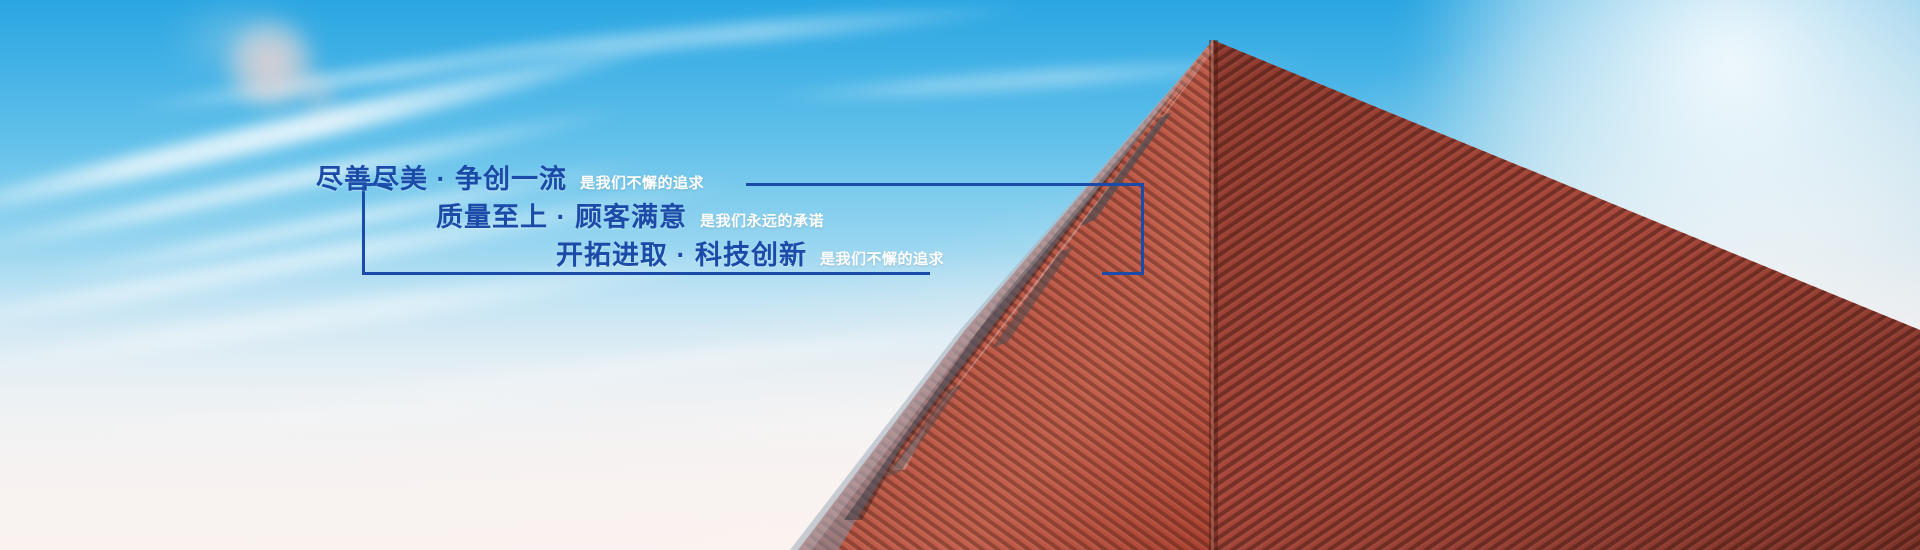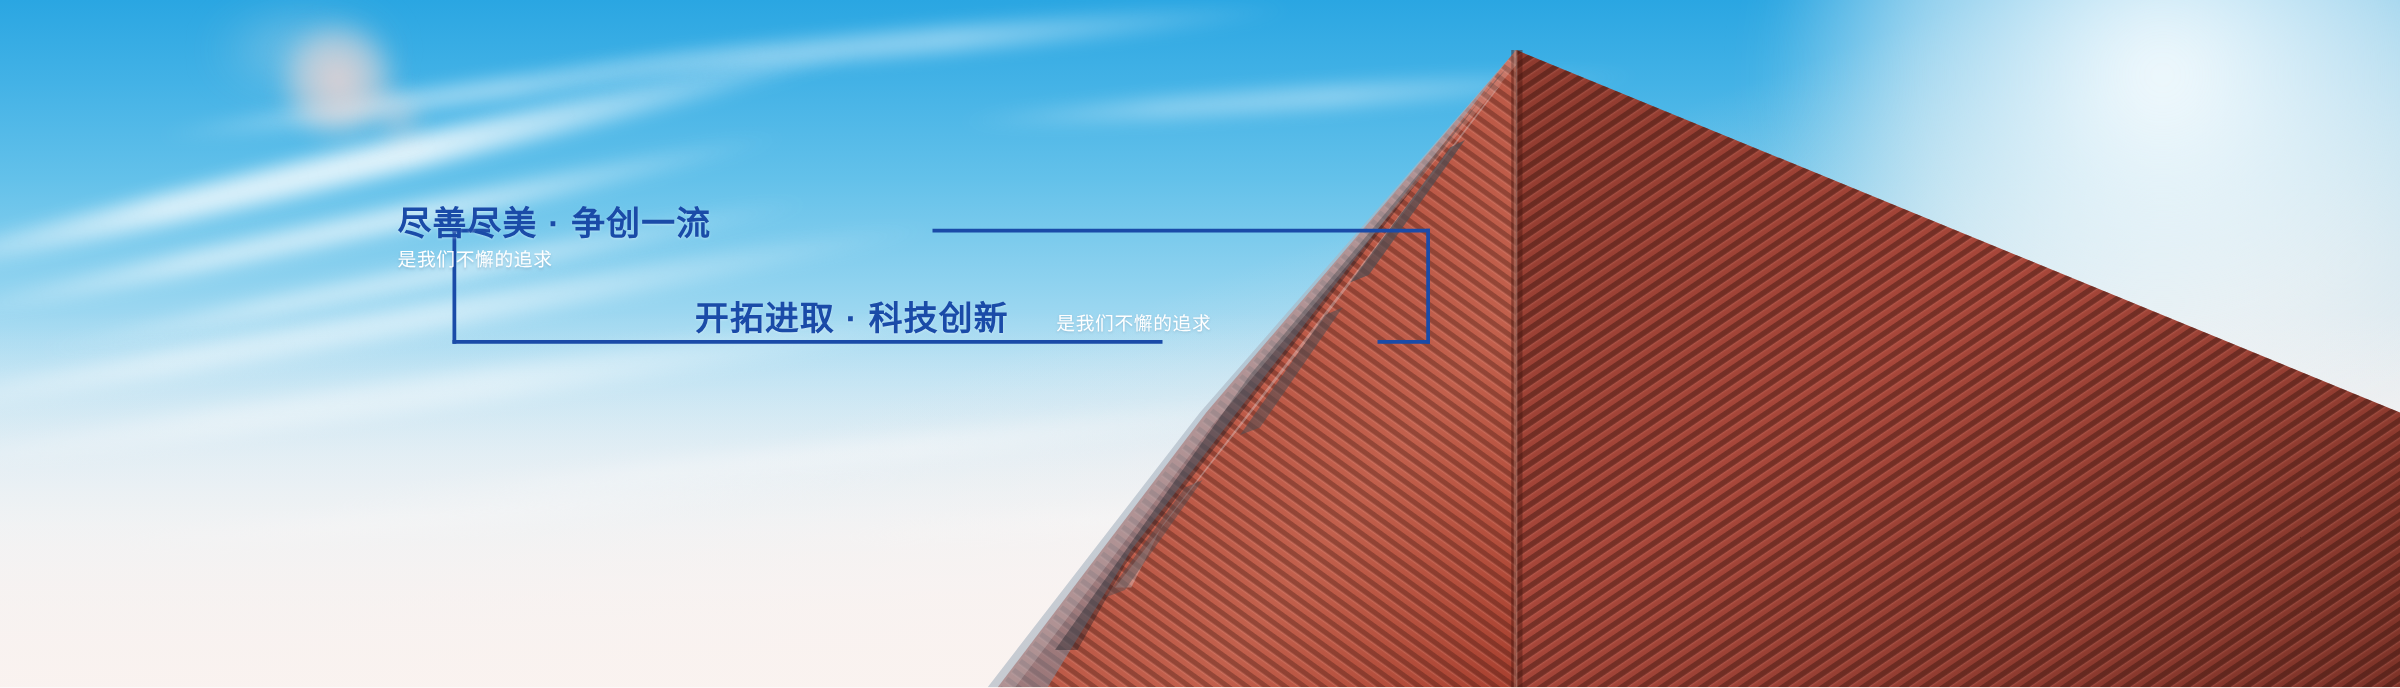--- a/index.html
+++ b/index.html
@@ -94,29 +94,29 @@
     font-family:"Liberation Sans","DejaVu Sans",sans-serif;
     font-weight:bold;
     font-size:27px;
     letter-spacing:1px;
     color:#1a4ba8;
     text-shadow:0 1px 2px rgba(255,255,255,.35);
   }
   .small{
     font-family:"Liberation Sans","DejaVu Sans",sans-serif;
     font-size:15px;
-    font-weight:normal;
+    font-weight:bold;
     color:#ffffff;
     letter-spacing:.5px;
-    margin-left:2px;
+    margin-left:13px;
     text-shadow:0 1px 2px rgba(90,120,150,.30);
   }
-  .line-1{left:-46px;top:-26px;flex-direction:column;}
+  .line-1{left:-46px;top:-26px;}
   .line-2{left:74px;top:12px;}
-  .line-3{left:194px;top:50px;gap:36px;}
+  .line-3{left:194px;top:50px;}
 </style>
 </head>
 <body>
 
 <div class="banner">
 
   <div class="sky-layer">
     <div class="cloud c1"></div>
     <div class="cloud c2"></div>
     <div class="cloud c3"></div>
@@ -216,20 +216,24 @@
     <div class="frame-top-2"></div>
     <div class="frame-right"></div>
     <div class="frame-bottom"></div>
     <div class="frame-bottom-2"></div>
 
     <div class="line line-1">
       <span class="big">尽善尽美 · 争创一流</span>
       <span class="small">是我们不懈的追求</span>
     </div>
 
+    <div class="line line-2">
+      <span class="big">质量至上 · 顾客满意</span>
+      <span class="small">是我们永远的承诺</span>
+    </div>
 
     <div class="line line-3">
       <span class="big">开拓进取 · 科技创新</span>
       <span class="small">是我们不懈的追求</span>
     </div>
   </div>
 
 </div>
 
 </body></html>

